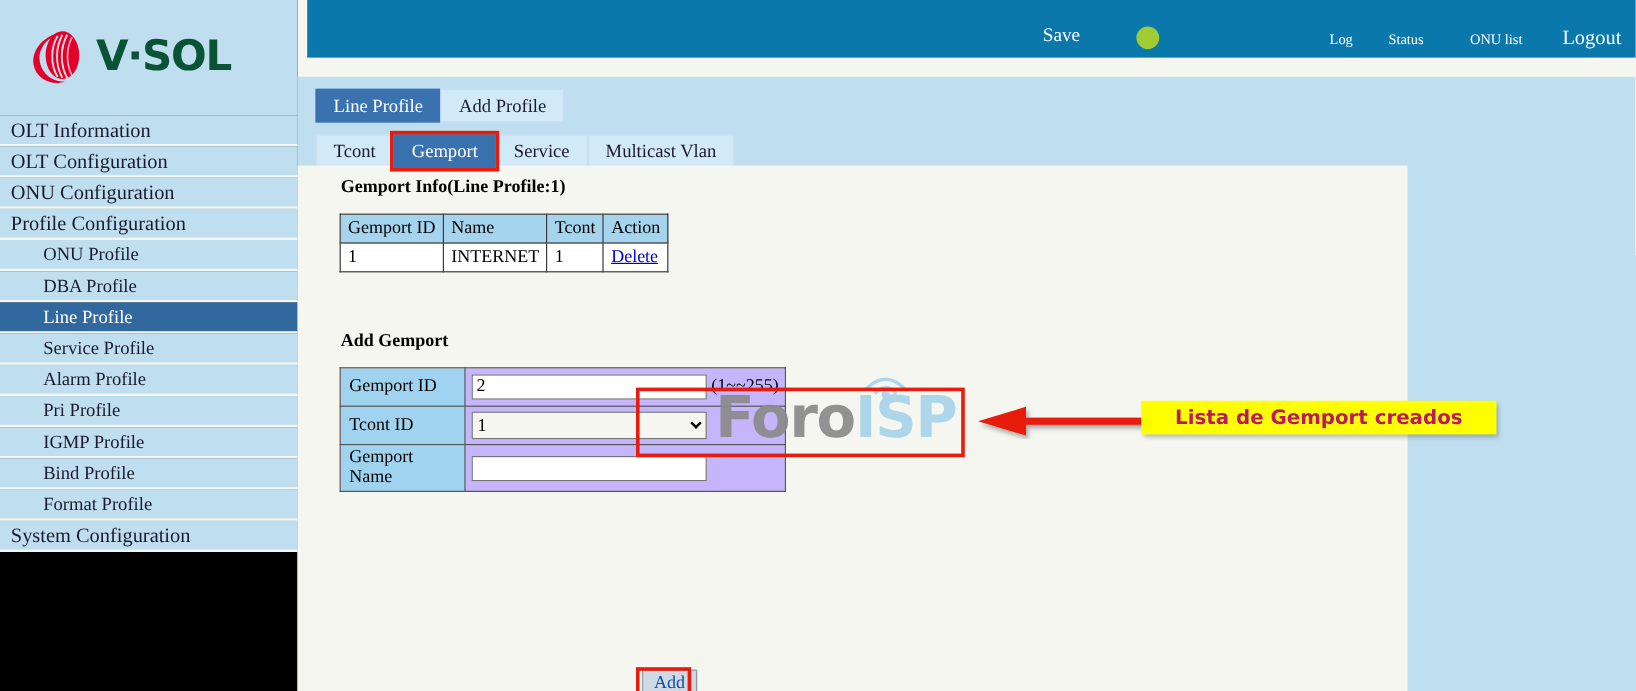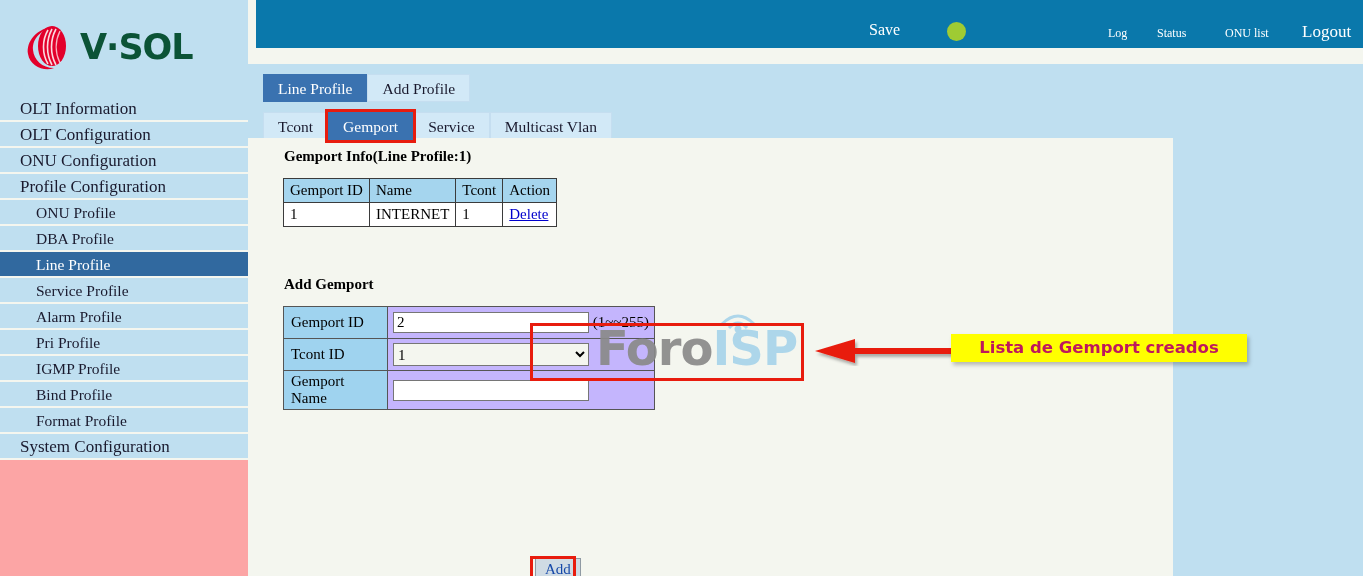--- a/index.html
+++ b/index.html
@@ -17,21 +17,21 @@
     height: 576px;
     background: #f4f6ef;
   }
 
   
   #sidebar {
     position: absolute;
     left: 0; top: 0;
     width: 248px;
     height: 576px;
-    background: #fca5a5;
+    background: #000000;
   }
   .logo-area {
     height: 96px;
     background: #bfdff0;
     position: relative;
   }
   .logo-wrap {
     position: absolute;
     left: 22px; top: 20px;
     display: flex;
@@ -51,21 +51,21 @@
     line-height: 1;
   }
 
   .menu { list-style: none; margin: 0; padding: 0; }
   .menu li {
     background: #bfdff0;
     height: 26px;
     line-height: 26px;
     font-size: 17px;
     color: #1a1a2e;
-    padding-left: 20px;
+    padding-left: 9px;
     border-bottom: 2px solid #f4f6ef;
     cursor: pointer;
     white-space: nowrap;
   }
   .menu li.sub { padding-left: 36px; font-size: 15.5px; }
   .menu li.active {
     background: #31699f;
     color: #ffffff;
   }
 

